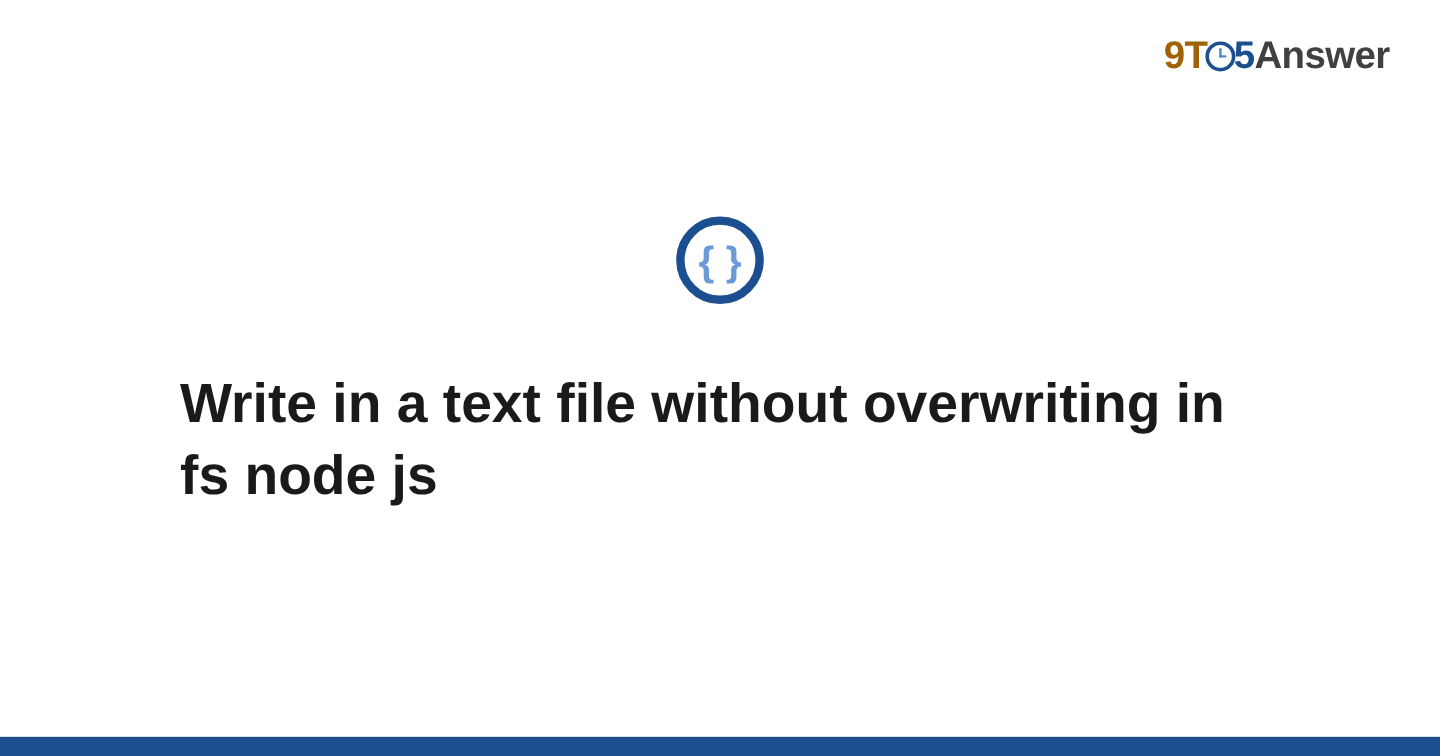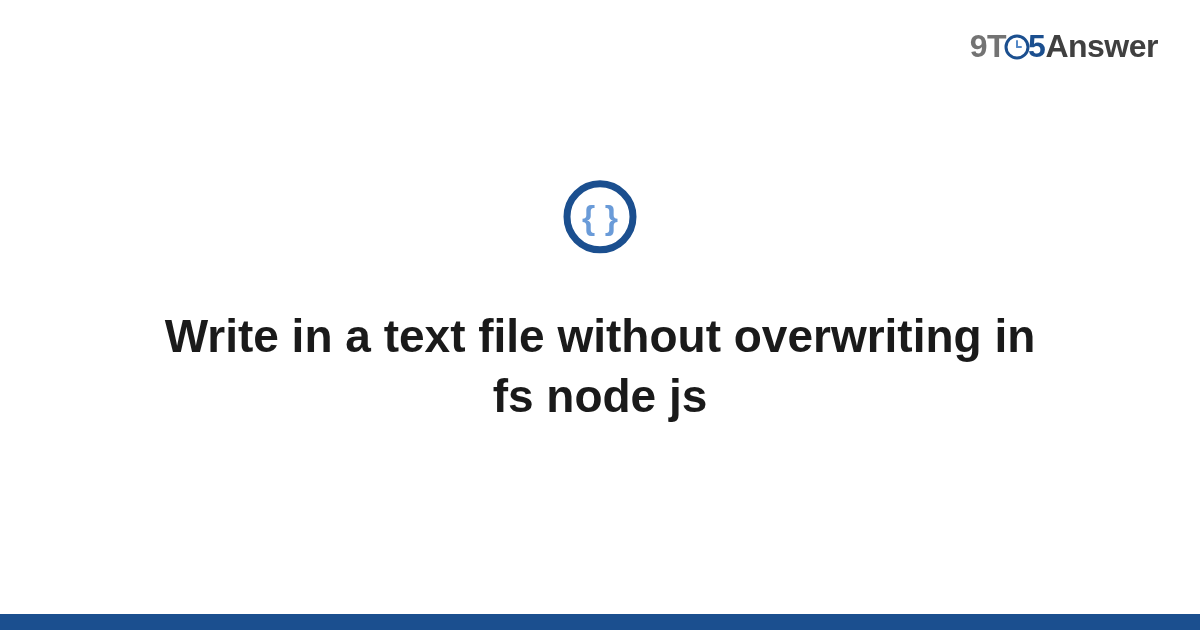--- a/index.html
+++ b/index.html
@@ -17,21 +17,21 @@
     }
     .logo {
       position: absolute;
       top: 28px;
       right: 42px;
       font-size: 32px;
       font-weight: 700;
       letter-spacing: -0.5px;
     }
     .logo-9t {
-      color: #737373;
+      color: #a16207;
     }
     .logo-o {
       display: inline-flex;
       align-items: center;
       justify-content: center;
       vertical-align: middle;
       margin: 0 -2px;
       position: relative;
       top: -2px;
     }
@@ -62,21 +62,21 @@
       margin-bottom: 52px;
     }
     .code-icon svg {
       width: 100%;
       height: 100%;
     }
     .title {
       font-size: 46px;
       font-weight: 700;
       color: #1a1a1a;
-      text-align: center;
+      text-align: left;
       line-height: 1.3;
       max-width: 900px;
     }
     .footer-bar {
       position: absolute;
       bottom: 0;
       left: 0;
       width: 100%;
       height: 16px;
       background: #1b4f8f;

